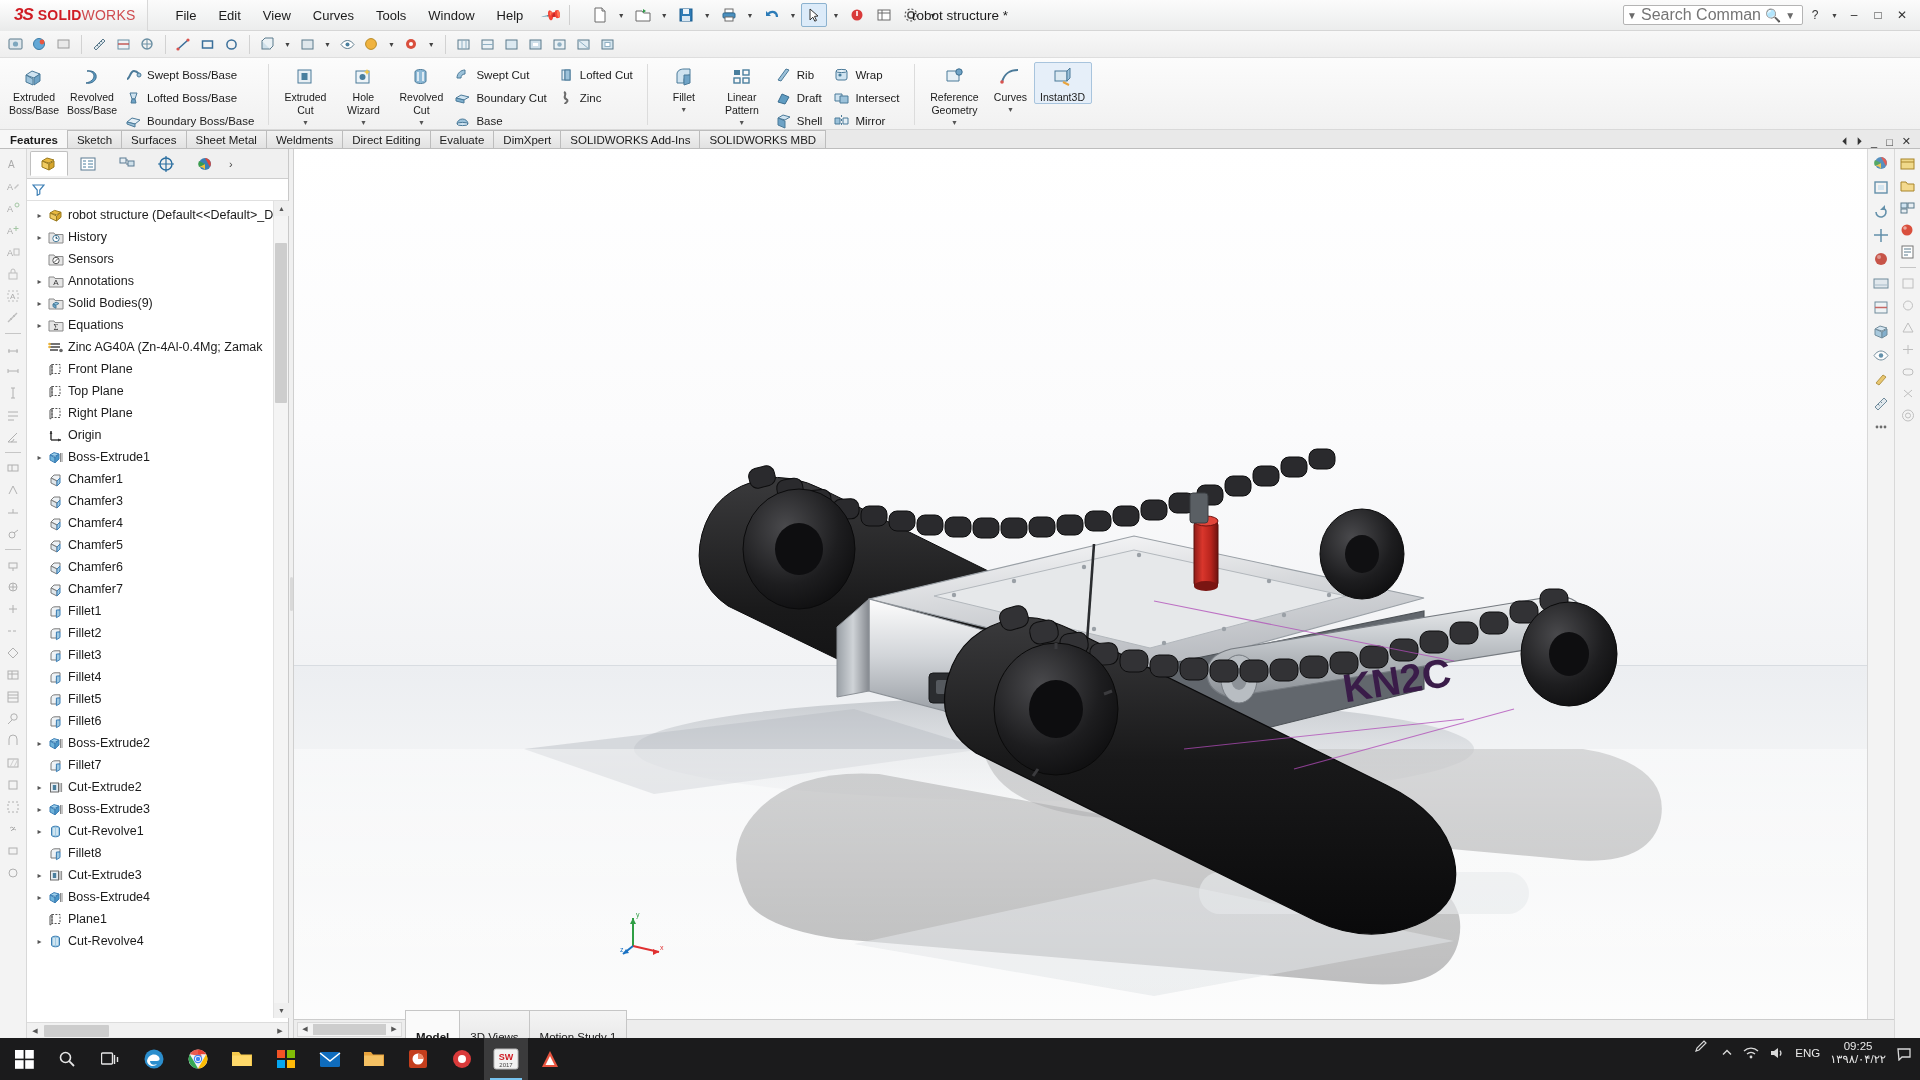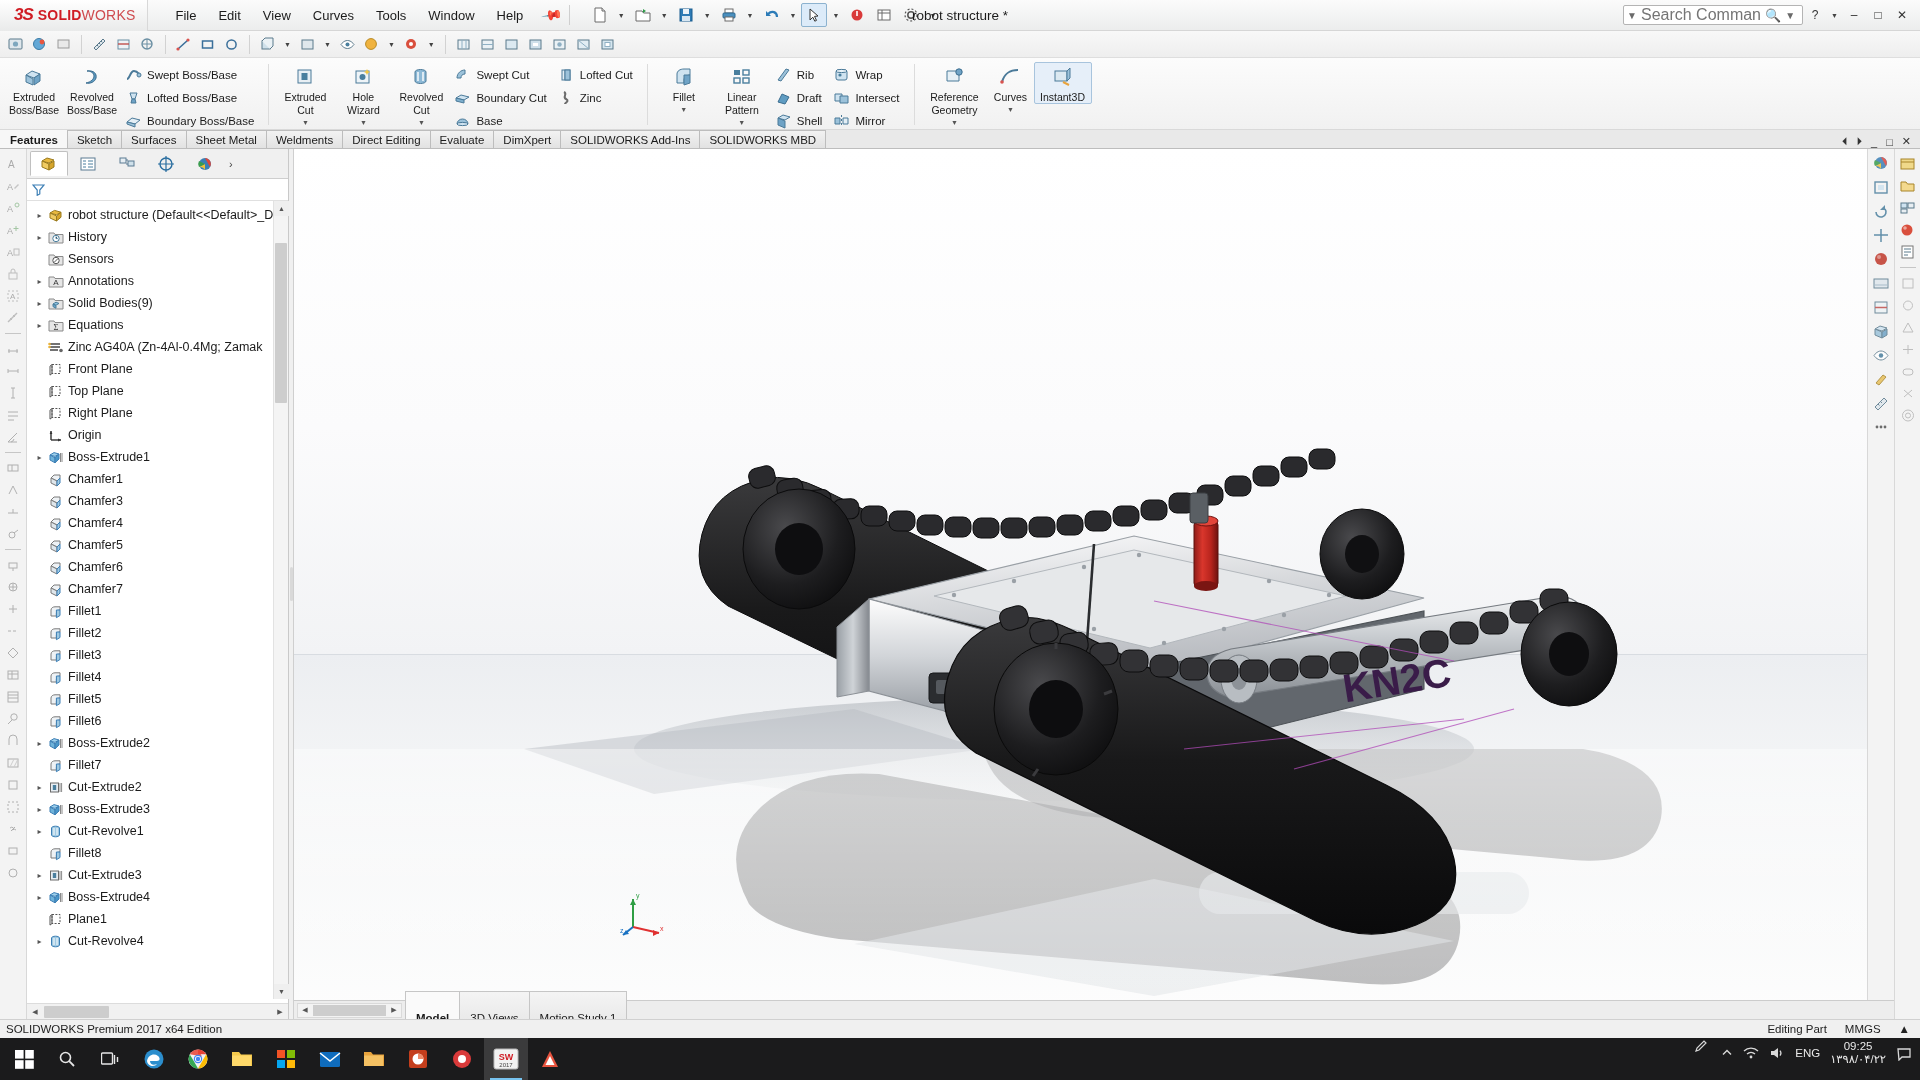--- a/index.html
+++ b/index.html
@@ -1617,28 +1617,20 @@
         </div>
       <div class="lsi">
           <svg width="16" height="15" viewBox="0 0 16 15">
             <circle cx="8" cy="7.5" r="2.5" fill="none" stroke="#777"></circle>
             <circle cx="8" cy="7.5" r="5.5" fill="none" stroke="#777"></circle>
           </svg>
         </div>
     </div>
   </div>
 
-  <div class="statusbar">
-    <span>SOLIDWORKS Premium 2017 x64 Edition</span>
-    <div class="sb-right">
-      <span>Editing Part</span>
-      <span>MMGS</span>
-      <span>▲</span>
-    </div>
-  </div>
 
   <div class="taskbar">
     <div class="tbi">
       <svg width="19" height="19" viewBox="0 0 19 19">
           <rect x="0" y="0" width="8.6" height="8.6" fill="#fff"></rect>
           <rect x="10.2" y="0" width="8.6" height="8.6" fill="#fff"></rect>
           <rect x="0" y="10.2" width="8.6" height="8.6" fill="#fff"></rect>
           <rect x="10.2" y="10.2" width="8.6" height="8.6" fill="#fff"></rect>
         </svg>
     </div>

